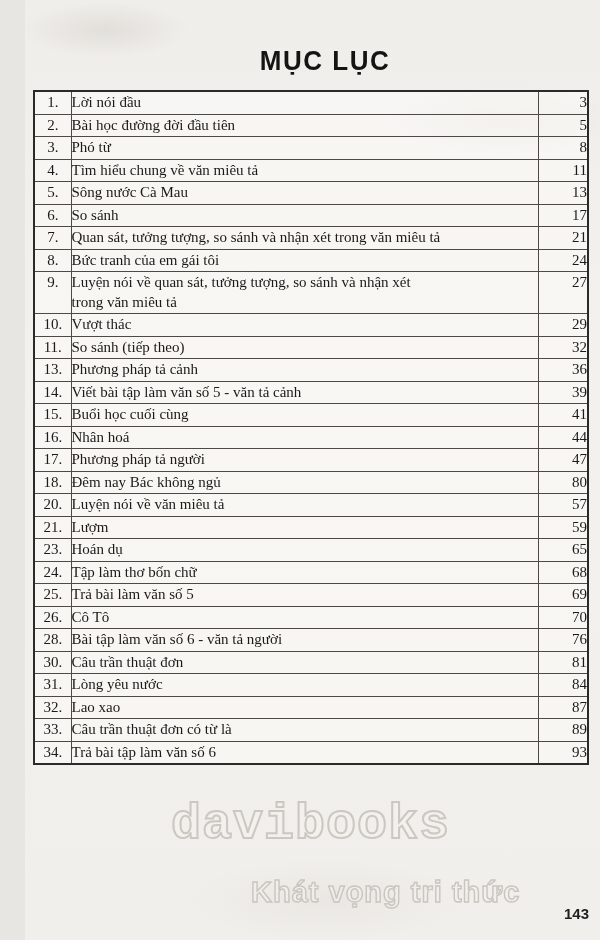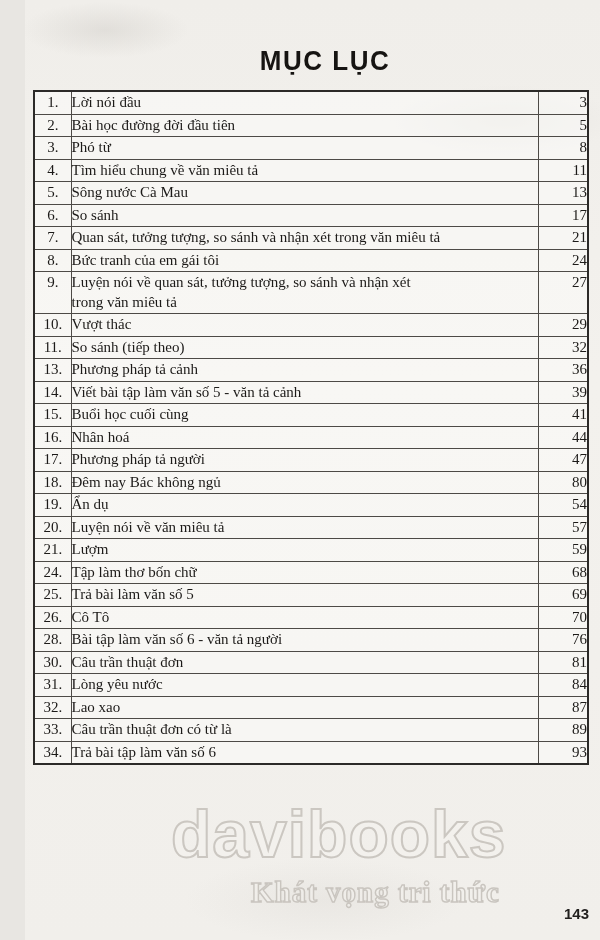--- a/index.html
+++ b/index.html
@@ -64,34 +64,34 @@
   }
   td.col-page {
     text-align: right;
     padding-right: 13px;
   }
   .it { }
   .watermark-brand {
     position: absolute;
     left: 146px;
     top: 796px;
-    font-family: Liberation Sans, sans-serif;
+    font-family: Liberation Mono, monospace;
     font-weight: 700;
-    font-size: 66px;
+    font-size: 50px;
     letter-spacing: 1px;
     color: rgba(244,242,238,0.55);
     -webkit-text-stroke: 2px #cbc7c1;
     z-index: 5;
     pointer-events: none;
   }
   .watermark-slogan {
     position: absolute;
     left: 226px;
     top: 876px;
-    font-family: Liberation Serif, serif;
+    font-family: Liberation Sans, sans-serif;
     font-weight: 700;
     font-size: 29px;
     letter-spacing: 1px;
     color: rgba(244,242,238,0.5);
     -webkit-text-stroke: 1.4px #c9c5bf;
     z-index: 5;
     pointer-events: none;
   }
   .folio {
     position: absolute;
@@ -198,35 +198,35 @@
           <td class="col-no">17.</td>
           <td class="col-title"><span>Phương pháp tả người</span></td>
           <td class="col-page">47</td>
         </tr>
         <tr>
           <td class="col-no">18.</td>
           <td class="col-title"><span class="it">Đêm nay Bác không ngủ</span></td>
           <td class="col-page">80</td>
         </tr>
         <tr>
-          <td class="col-no">19.</td>
-          <td class="col-title"><span>Ẩn dụ</span></td>
-          <td class="col-page">54</td>
-        </tr>
-        <tr>
           <td class="col-no">20.</td>
           <td class="col-title"><span>Luyện nói về văn miêu tả</span></td>
           <td class="col-page">57</td>
         </tr>
         <tr>
           <td class="col-no">21.</td>
           <td class="col-title"><span class="it">Lượm</span></td>
           <td class="col-page">59</td>
         </tr>
         <tr>
+          <td class="col-no">23.</td>
+          <td class="col-title"><span>Hoán dụ</span></td>
+          <td class="col-page">65</td>
+        </tr>
+        <tr>
           <td class="col-no">24.</td>
           <td class="col-title"><span>Tập làm thơ bốn chữ</span></td>
           <td class="col-page">68</td>
         </tr>
         <tr>
           <td class="col-no">25.</td>
           <td class="col-title"><span>Trả bài làm văn số 5</span></td>
           <td class="col-page">69</td>
         </tr>
         <tr>

